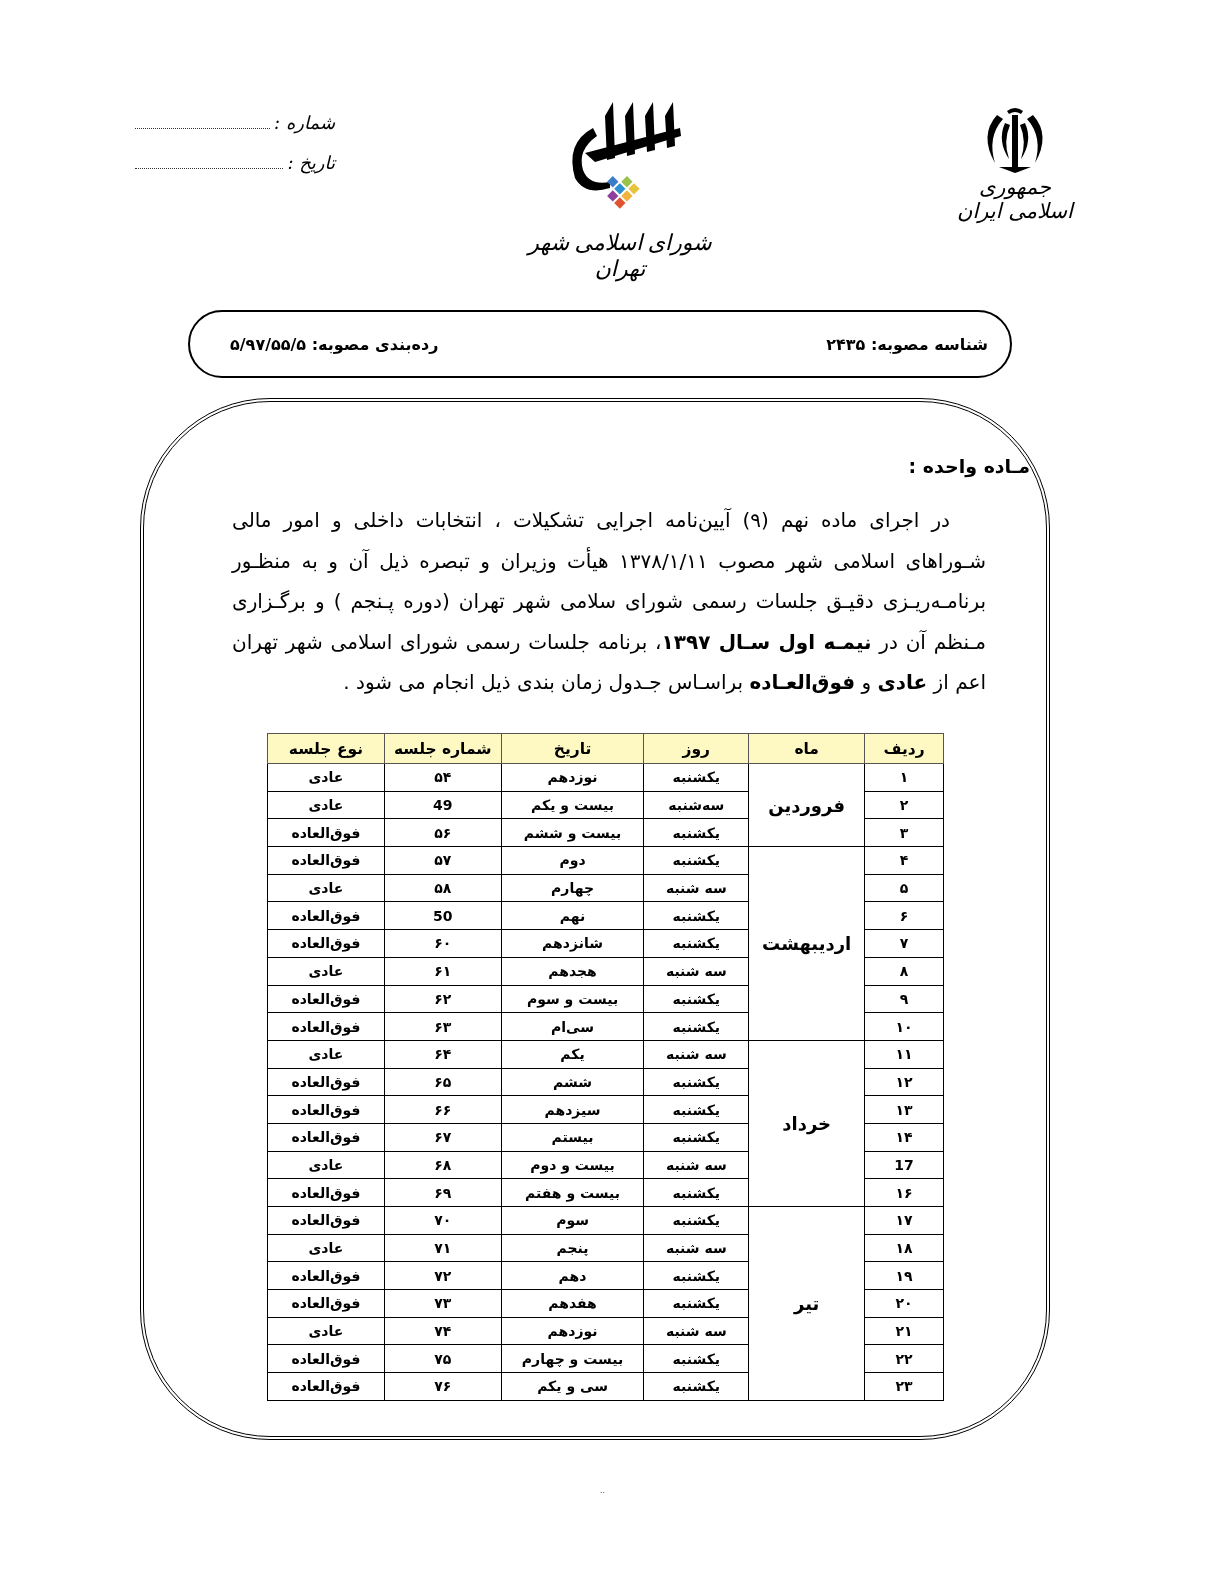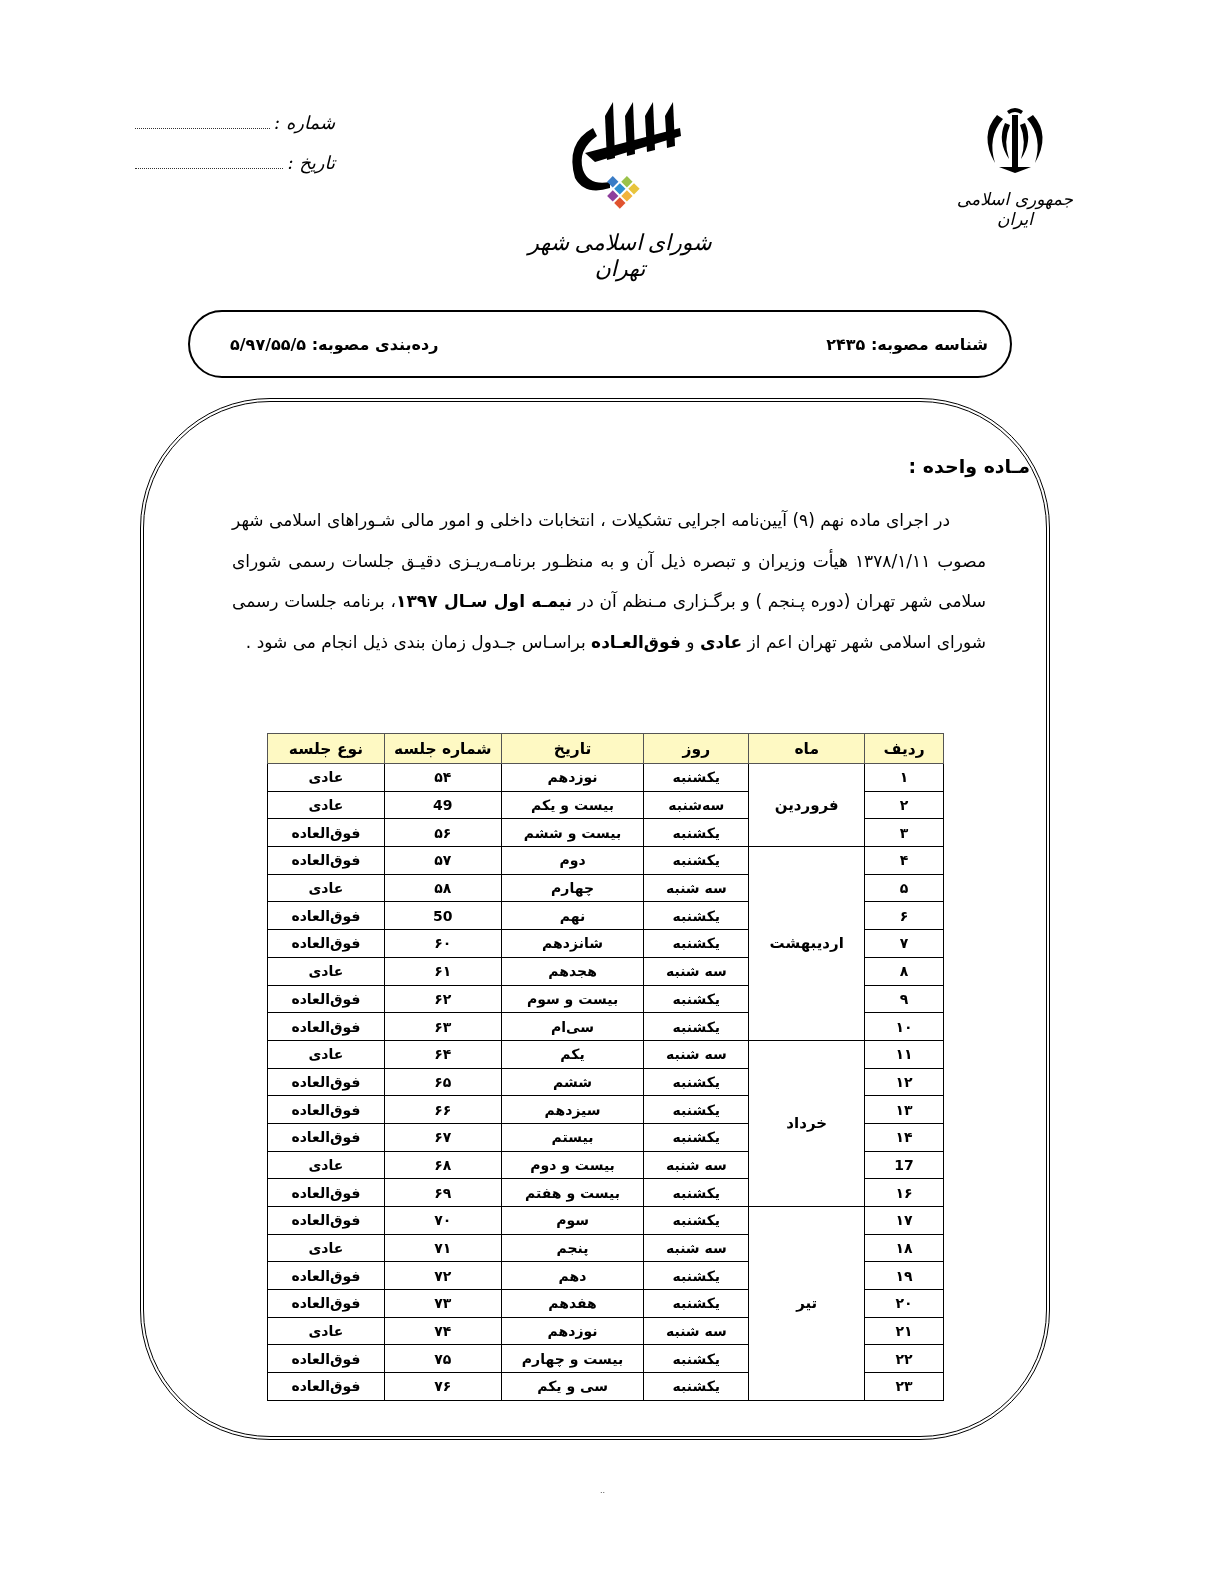--- a/index.html
+++ b/index.html
@@ -11,40 +11,40 @@
   .ref-row { display: flex; align-items: baseline; height: 40px; font-family: "DejaVu Serif", serif; font-style: italic; font-size: 18px; }
   .ref-row .lbl { white-space: nowrap; padding-left: 4px; }
   .ref-row .dots { flex: 1; border-bottom: 1px dotted #333; height: 12px; }
 
   .council-logo { position: absolute; left: 525px; top: 98px; width: 190px; height: 170px; }
   .council-logo svg { display: block; margin: 0 auto; }
   .council-name { position: absolute; left: 0; right: 0; top: 132px; text-align: center; direction: rtl; font-family: Liberation Serif, serif; font-style: italic; font-size: 22px; }
 
   .emblem { position: absolute; left: 945px; top: 105px; width: 140px; height: 120px; }
   .emblem svg { display: block; margin: 0 auto; }
-  .emblem-text { text-align: center; direction: rtl; font-family: "DejaVu Serif", serif; font-style: italic; font-size: 17px; margin-top: 14px; }
+  .emblem-text { text-align: center; direction: rtl; font-family: "DejaVu Serif", serif; font-style: italic; font-size: 21px; }
 
   
   .id-box { position: absolute; left: 188px; top: 310px; width: 824px; height: 68px; border: 2px solid #000; border-radius: 34px; direction: rtl; display: flex; align-items: center; justify-content: space-between; padding: 0 22px 0 0; font-weight: bold; font-size: 16px; }
   .id-box .left { padding-left: 40px; }
 
   
   .main-box { position: absolute; left: 140px; top: 398px; width: 910px; height: 1042px; border: 4px double #000; border-radius: 130px; }
   .main-box::after { content: ""; position: absolute; inset: 2px; border-radius: 126px; }
 
   .article-title { position: absolute; right: 194px; top: 455px; direction: rtl; font-weight: bold; font-size: 19px; letter-spacing: 1px; }
-  .body-text { position: absolute; left: 232px; width: 754px; top: 500px; direction: rtl; text-align: justify; font-size: 17px; line-height: 40.5px; }
+  .body-text { position: absolute; left: 232px; width: 754px; top: 500px; direction: rtl; text-align: justify; font-size: 20px; line-height: 40.5px; }
   .body-text p { text-indent: 36px; }
   .body-text b { font-weight: bold; }
 
   
   table.schedule { position: absolute; left: 267px; top: 733px; width: 677px; border-collapse: collapse; direction: rtl; font-size: 14px; font-weight: bold; }
   table.schedule th, table.schedule td { border: 1px solid #000; text-align: center; height: 27.7px; padding: 0; }
   table.schedule th { background: #fef9c3; font-size: 15.5px; height: 30px; border: 1px solid #555; margin-left: 27px; }
-  table.schedule td.month { font-size: 15px; }
+  table.schedule td.month { font-size: 18px; }
   .c-radif { width: 79px; }
   .c-mah { width: 116px; }
   .c-ruz { width: 105px; }
   .c-tarikh { width: 143px; }
   .c-shomare { width: 117px; }
   .c-noe { width: 117px; }
 
   .footer-dots { position: absolute; left: 600px; top: 1486px; font-size: 8px; color: #444; }
 </style>
 </head>

